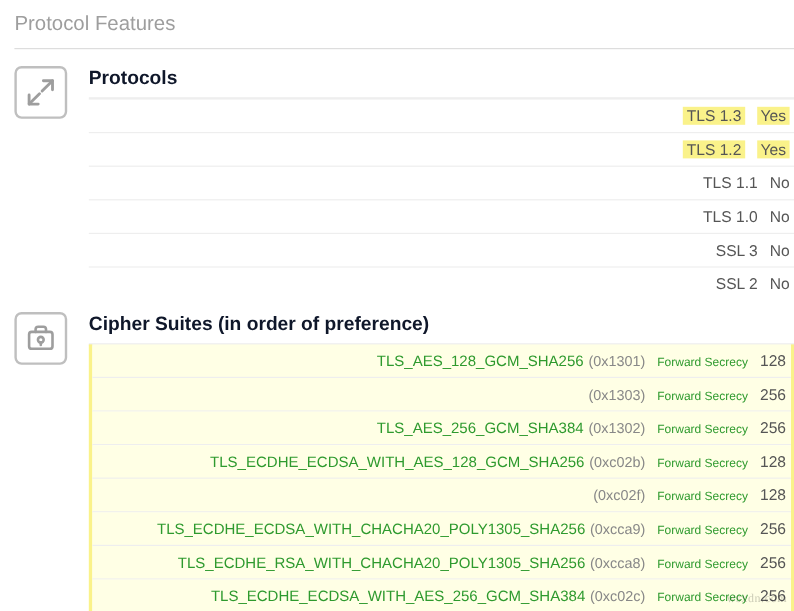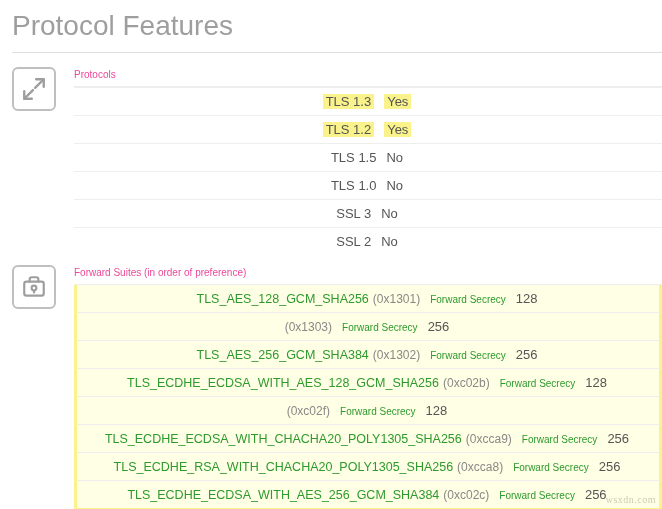--- a/index.html
+++ b/index.html
@@ -11,21 +11,21 @@
     font-size: 13px;
     width: 662px;
   }
   .page {
     padding: 10px 0 0 12px;
     box-sizing: border-box;
     width: 662px;
   }
   .title {
     color: #9e9e9e;
-    font-size: 28px;
+    font-size: 17px;
     font-weight: 400;
     margin: 0 0 10px 0;
   }
   .hr {
     border: none;
     border-top: 1px solid #ddd;
     margin: 0 0 12px 0;
   }
   .section {
     display: flex;
@@ -37,30 +37,30 @@
     flex: 0 0 62px;
     display: flex;
     justify-content: flex-start;
     padding-top: 2px;
   }
   .content-col {
     flex: 1 1 auto;
     min-width: 0;
   }
   .sec-head {
-    color: #ec4899;
-    font-weight: 400;
-    font-size: 10px;
+    color: #0f172a;
+    font-weight: 700;
+    font-size: 16px;
     padding: 4px 0 6px 0;
     border-bottom: 2px solid #eee;
   }
   .row {
     display: flex;
     align-items: center;
-    justify-content: center;
+    justify-content: flex-end;
     border-bottom: 1px solid #eee;
     padding: 6px 4px 6px 2px;
     font-size: 13px;
     color: #555;
   }
   .row:last-child { border-bottom: none; }
   .row .left { display: flex; align-items: baseline; gap: 4px; min-width: 0; }
   .row .right { flex: 0 0 auto; padding-left: 10px; }
   .hl-yellow { background: #faf28a; padding: 0 3px; }
   .hl-row { background: #ffffe5; }
@@ -120,21 +120,21 @@
           </span>
         <span class="right"><span class="hl-yellow">Yes</span></span>
       </div>
       <div class="row">
         <span class="left">
             <span class="hl-yellow">TLS 1.2</span>
           </span>
         <span class="right"><span class="hl-yellow">Yes</span></span>
       </div>
       <div class="row">
-        <span class="left">TLS 1.5</span>
+        <span class="left">TLS 1.1</span>
         <span class="right">No</span>
       </div>
       <div class="row">
         <span class="left">TLS 1.0</span>
         <span class="right">No</span>
       </div>
       <div class="row">
         <span class="left">SSL 3</span>
         <span class="right">No</span>
       </div>
@@ -150,21 +150,21 @@
       <div class="icon-box">
         <svg width="26" height="26" viewBox="0 0 24 24" fill="none" stroke="#9e9e9e" stroke-width="2" stroke-linecap="round" stroke-linejoin="round">
           <rect x="3" y="7" width="18" height="13" rx="2"></rect>
           <path d="M8 7V5a2 2 0 0 1 2-2h4a2 2 0 0 1 2 2v2"></path>
           <circle cx="12" cy="13" r="2.2"></circle>
           <line x1="12" y1="15" x2="12" y2="17"></line>
         </svg>
       </div>
     </div>
     <div class="content-col">
-      <div class="sec-head">Forward Suites (in order of preference)</div>
+      <div class="sec-head">Cipher Suites (in order of preference)</div>
 
       <div class="block-hl">
         <div class="row hl-row">
           <span class="left">
             <span class="cs-name">TLS_AES_128_GCM_SHA256</span>
             <span class="cs-hex">(0x1301)</span>
             <span class="cs-fs">Forward Secrecy</span>
           </span>
           <span class="right cs-num">128</span>
         </div>

